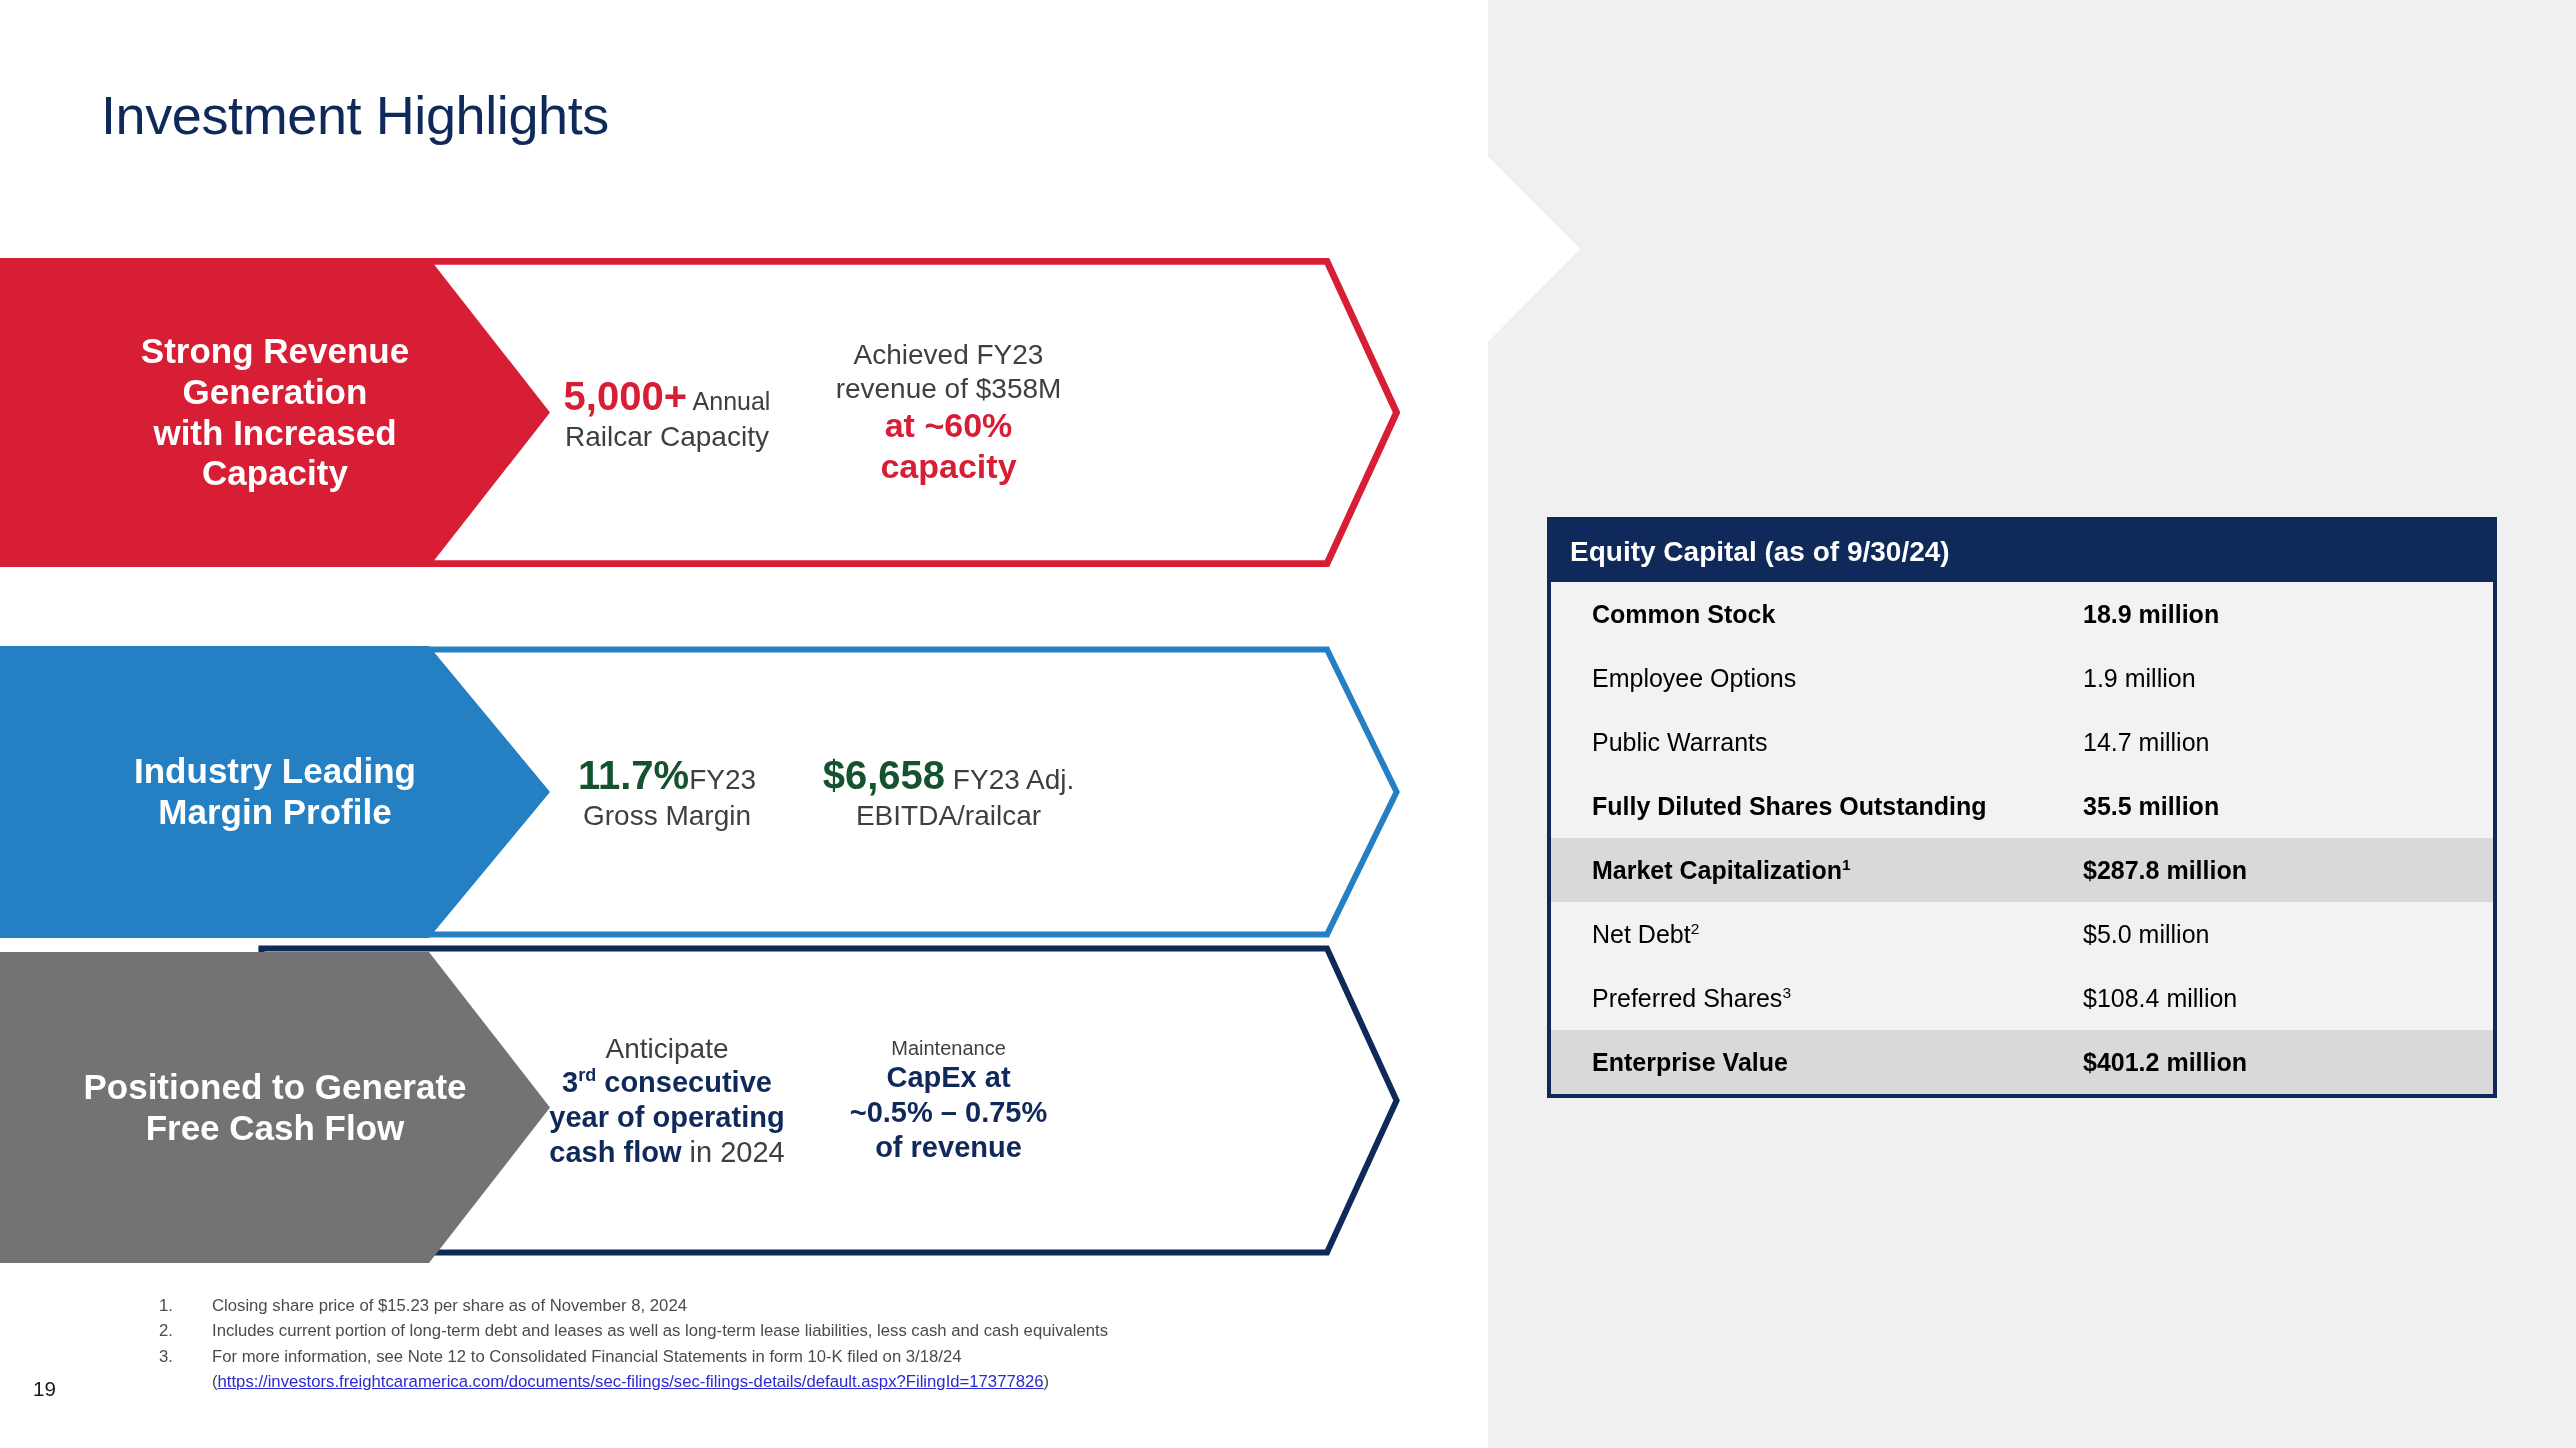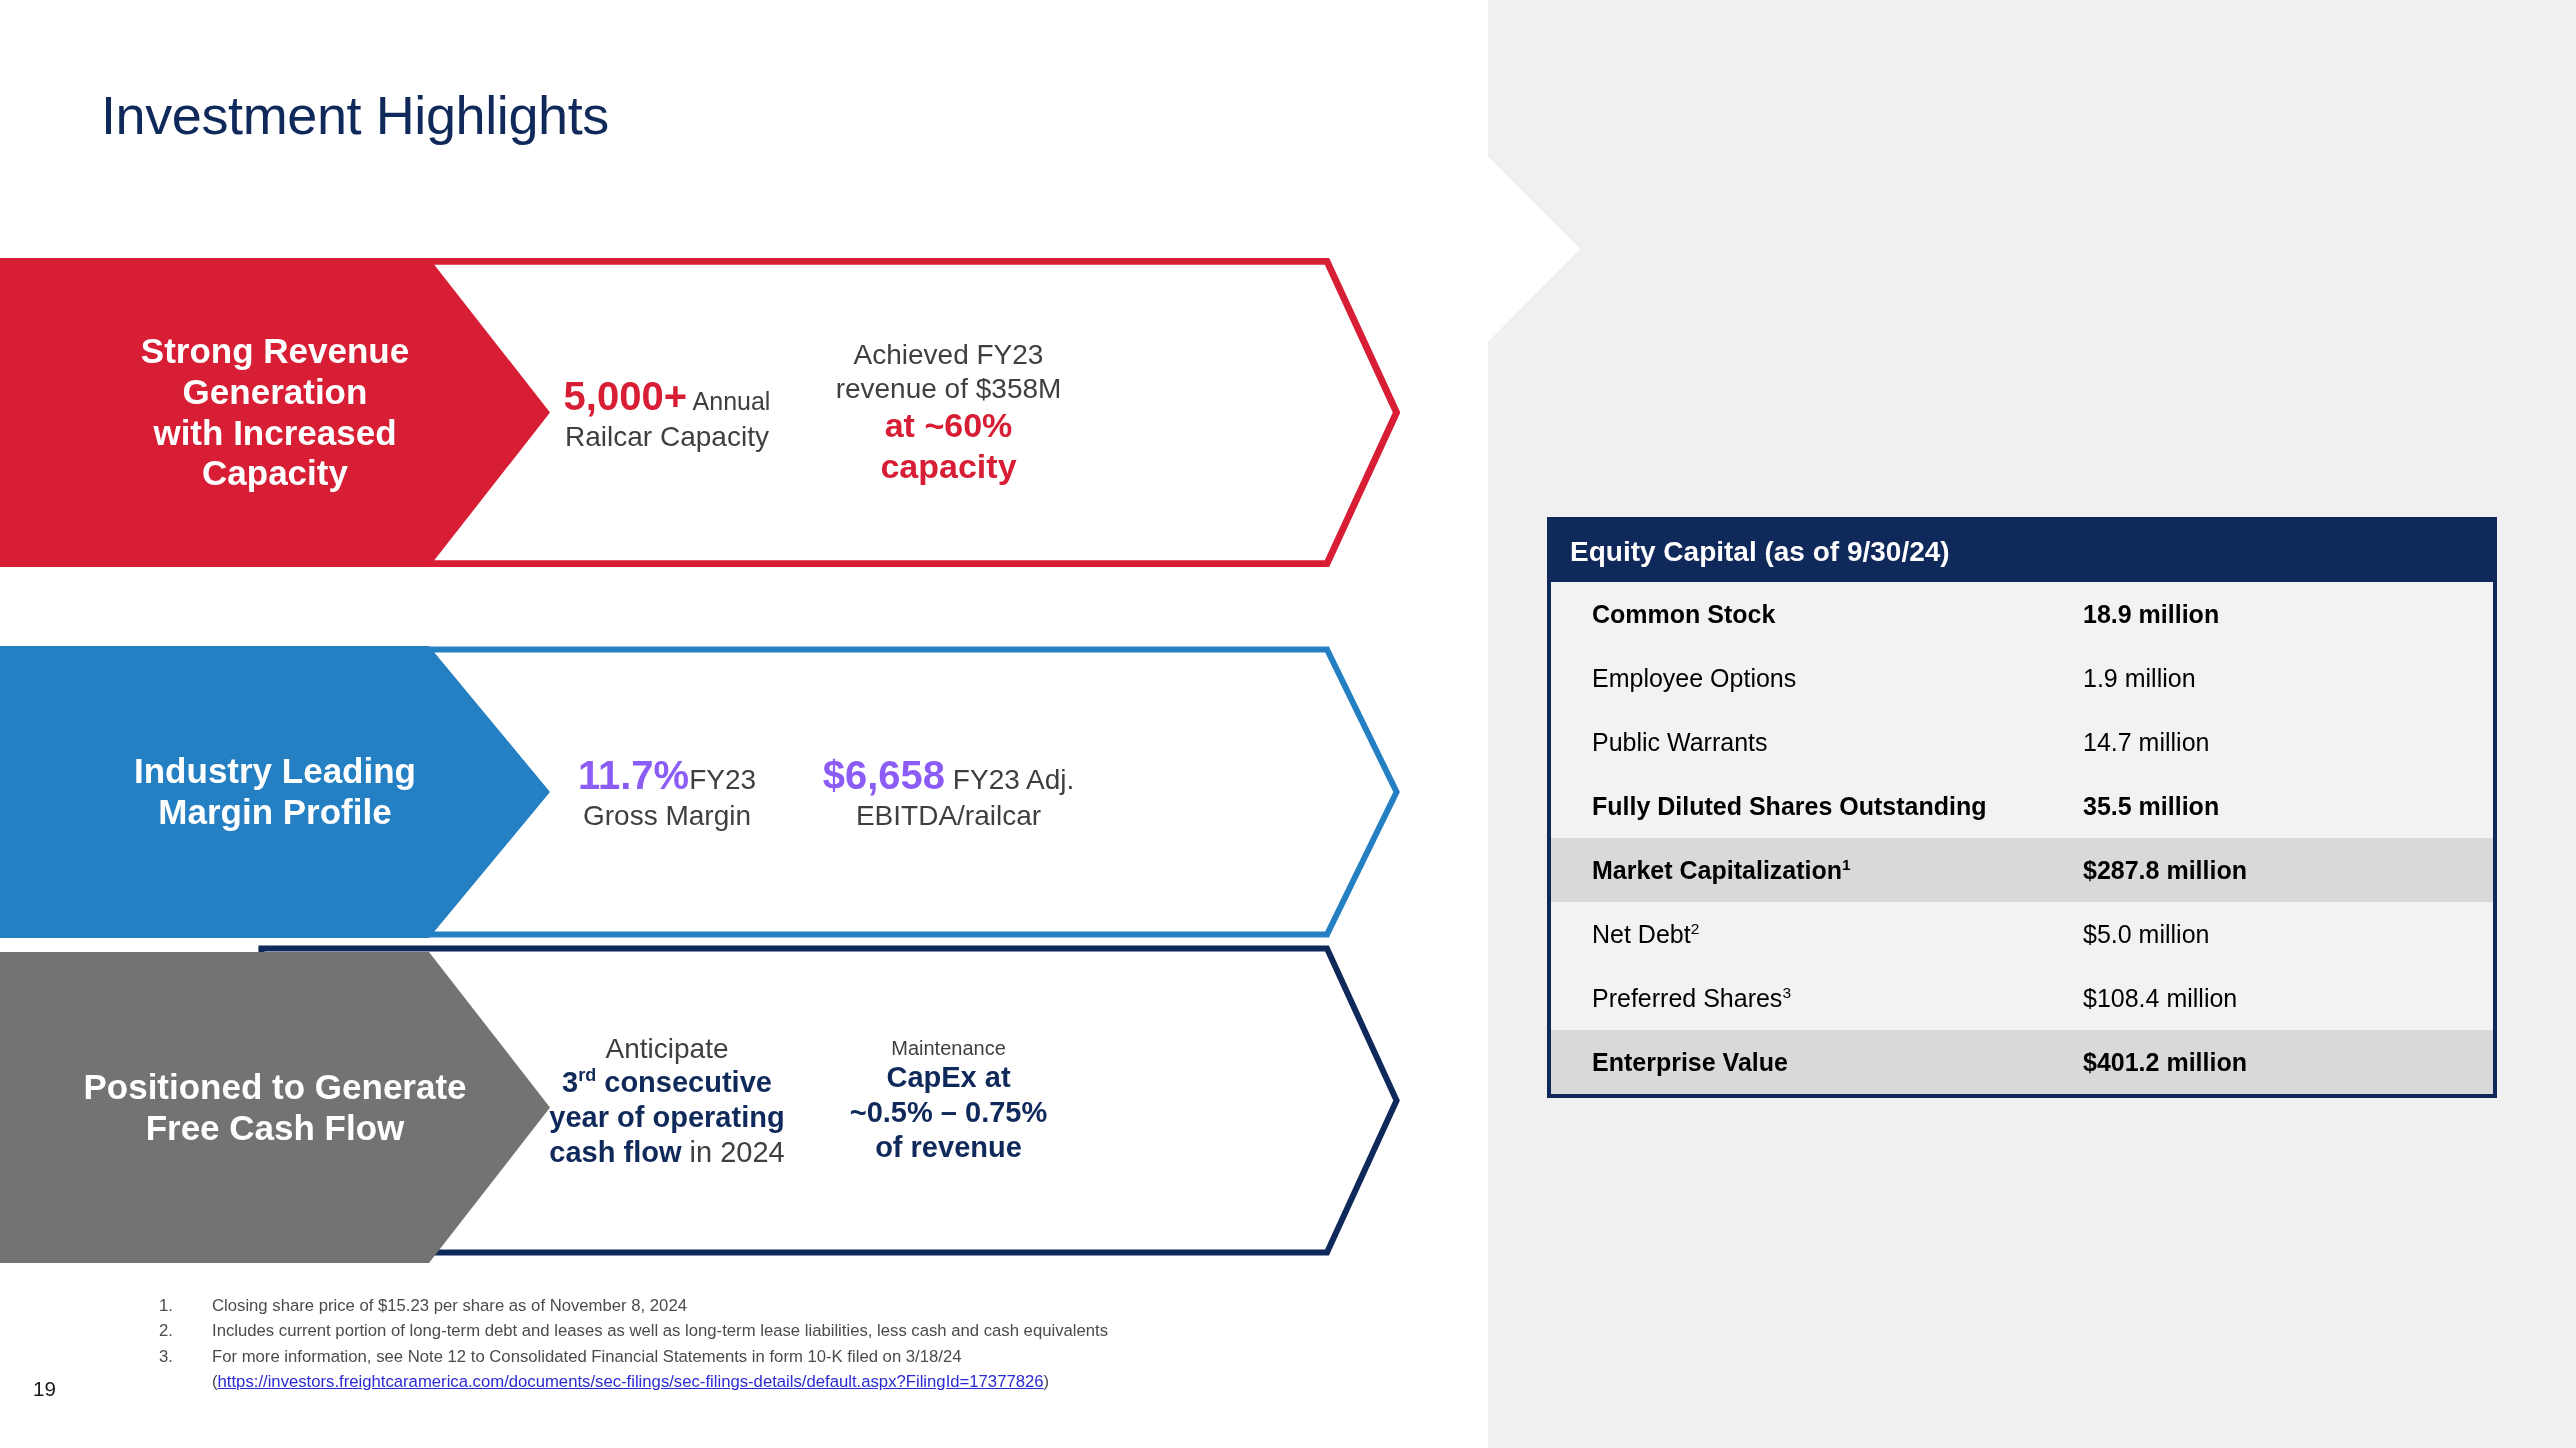--- a/index.html
+++ b/index.html
@@ -93,21 +93,21 @@
   #band-red .band-solid { width: 550px; height: 309px; }
   #band-red .band-label { font-size: 35px; }
   #band-red .band-cells { left: 515px; width: 884px; height: 309px; }
   #band-red .big { color: #d81e34; }
 
   
   #band-blue { top: 646px; height: 292px; width: 1400px; }
   #band-blue .band-solid { width: 550px; height: 292px; }
   #band-blue .band-label { font-size: 35px; }
   #band-blue .band-cells { left: 515px; width: 884px; height: 292px; }
-  #band-blue .big { color: #8b5cf6; margin-top: 23px; }
+  #band-blue .big { color: #14532d; margin-top: 23px; }
 
   
   #band-navy { top: 945px; height: 311px; width: 1400px; }
   #band-navy .band-solid { width: 550px; height: 311px; }
   #band-navy .band-label { font-size: 35px; }
   #band-navy .band-cells { left: 515px; width: 884px; height: 311px; }
   #band-navy .big { color: #10295b; }
 
   .chev-red   { clip-path: polygon(0 0, 78% 0, 100% 50%, 78% 100%, 0 100%); background: #d81e34; }
   .chev-blue  { clip-path: polygon(0 0, 78% 0, 100% 50%, 78% 100%, 0 100%); background: #2580c3; }

